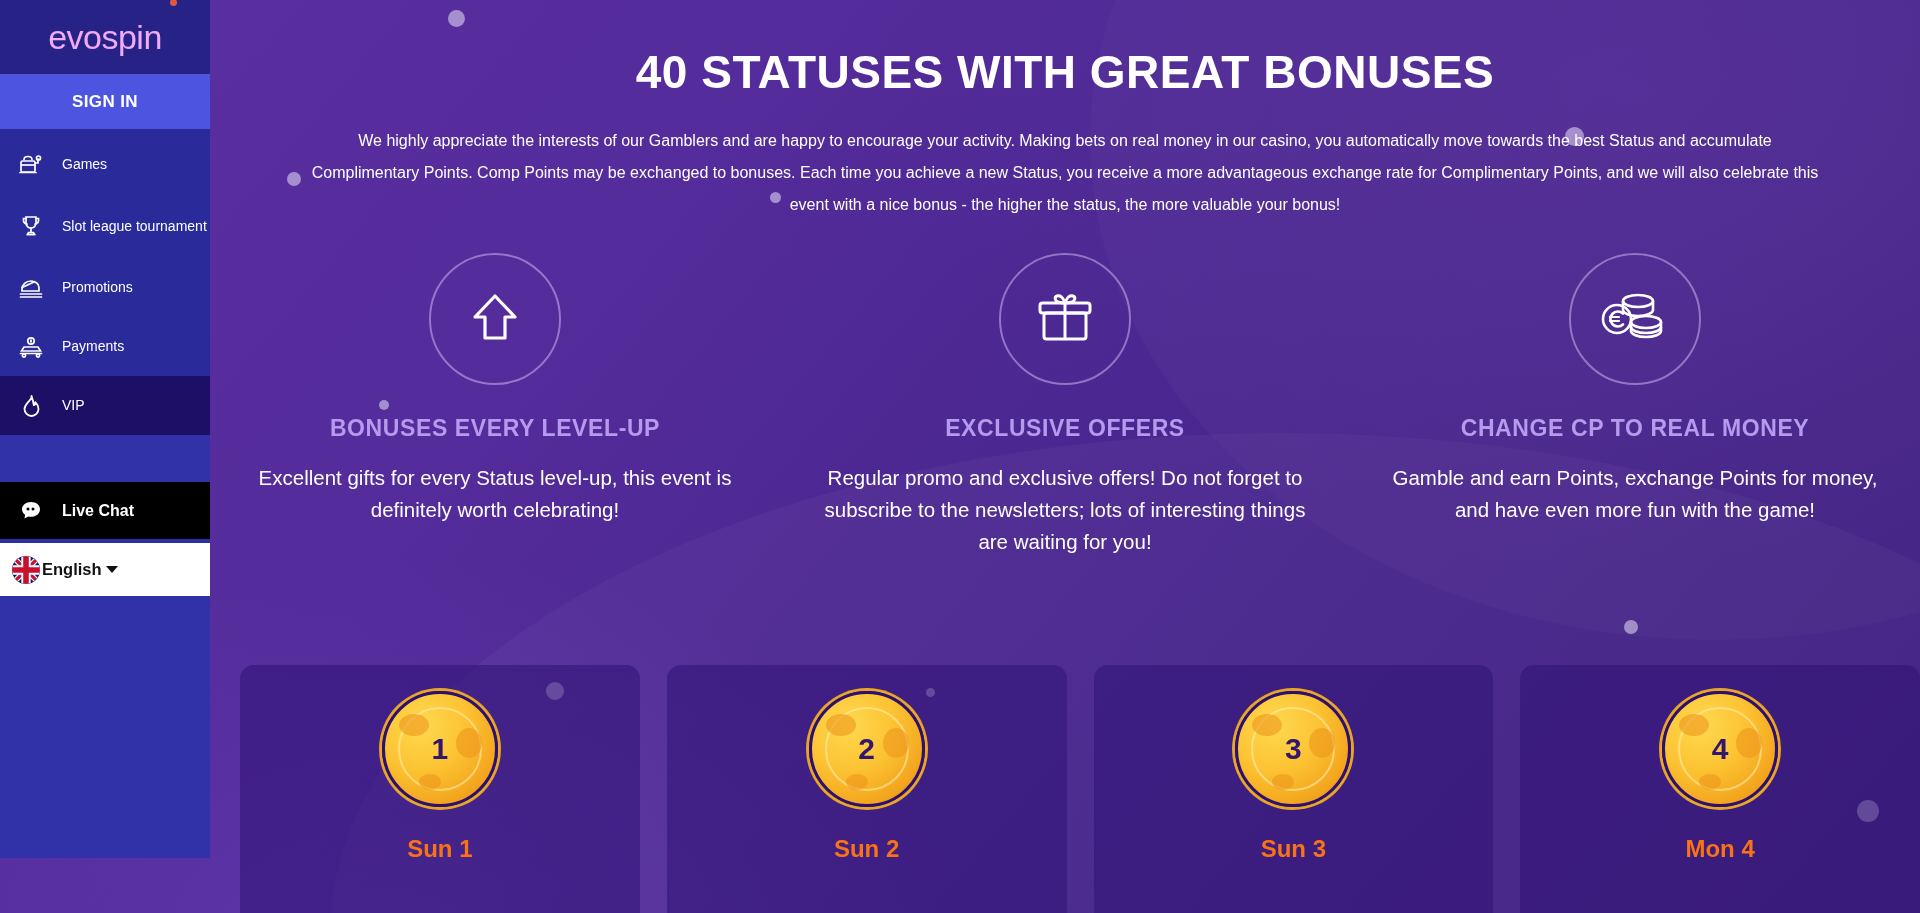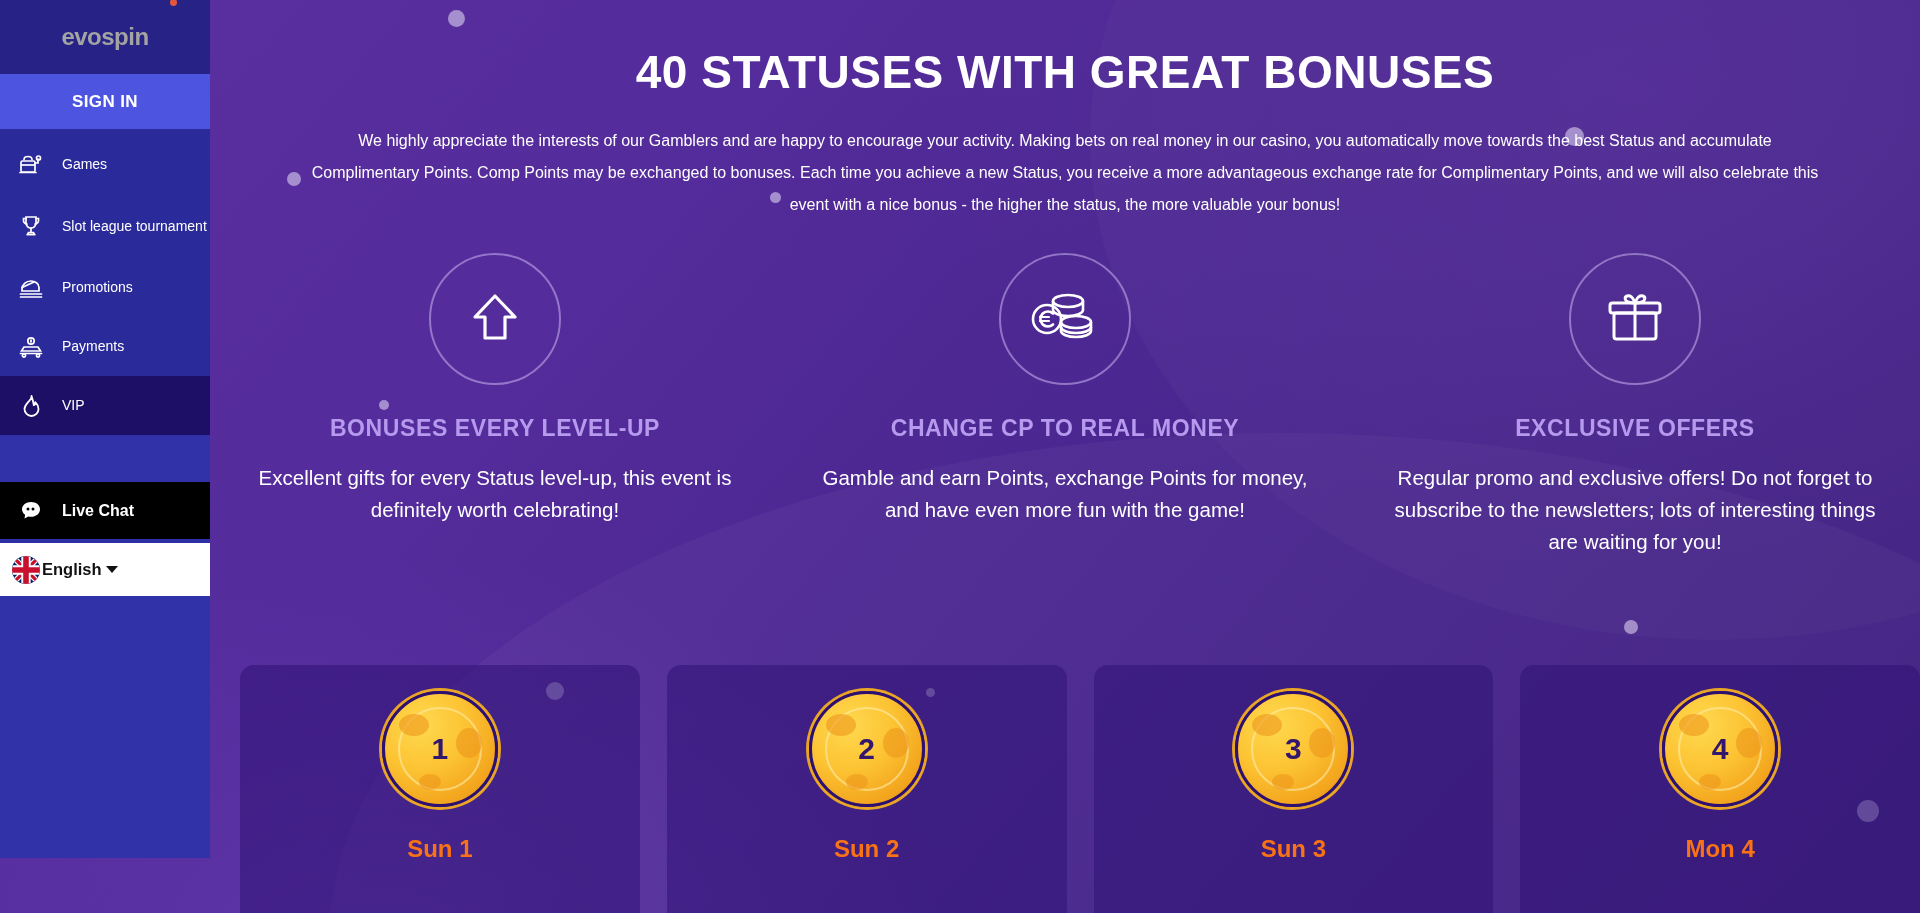--- a/index.html
+++ b/index.html
@@ -59,23 +59,23 @@
     z-index: 20;
   }
   .sb-logo {
     height: 74px;
     background: #272285;
     display: flex;
     align-items: center;
     justify-content: center;
   }
   .logo-text {
-    font-size: 24px;
-    font-weight: bold;
-    color: #a3a3a3;
+    font-size: 34px;
+    font-weight: normal;
+    color: #f0abfc;
     letter-spacing: -0.5px;
     position: relative;
   }
   .logo-dot {
     position: absolute;
     width: 7px; height: 7px;
     border-radius: 50%;
     background: #e4573e;
     right: 33px;
     top: -1px;
@@ -416,51 +416,51 @@
             </svg>
           </span>
         </div>
         <div class="f-title">BONUSES EVERY LEVEL-UP</div>
         <div class="f-desc">Excellent gifts for every Status level-up, this event is definitely worth celebrating!</div>
       </div>
 
       <div class="feature">
         <div class="f-circle">
           <span>
+            <svg width="68" height="64" viewBox="0 0 68 64" fill="none" stroke="#fff" stroke-width="3" stroke-linejoin="round">
+              <rect x="9" y="18" width="50" height="10" rx="2.5"></rect>
+              <rect x="13" y="28" width="42" height="26" rx="2.5"></rect>
+              <path d="M34 18v36"></path>
+              <path d="M34 18c-2-6-5-8-8-7s-2 5 1 6 7 1 7 1z" stroke-linecap="round"></path>
+              <path d="M34 18c2-6 5-8 8-7s2 5-1 6-7 1-7 1z" stroke-linecap="round"></path>
+            </svg>
+          </span>
+        </div>
+        <div class="f-title">EXCLUSIVE OFFERS</div>
+        <div class="f-desc">Regular promo and exclusive offers! Do not forget to subscribe to the newsletters; lots of interesting things are waiting for you!</div>
+      </div>
+
+      <div class="feature">
+        <div class="f-circle">
+          <span>
             <svg width="70" height="62" viewBox="0 0 70 62" fill="none" stroke="#fff" stroke-width="2.6">
               <ellipse cx="38" cy="15" rx="15" ry="6"></ellipse>
               <path d="M23 15v9c0 3.3 6.7 6 15 6s15-2.7 15-6v-9"></path>
               <ellipse cx="46" cy="36" rx="15" ry="6"></ellipse>
               <path d="M31 36v9c0 3.3 6.7 6 15 6s15-2.7 15-6v-9"></path>
               <path d="M31 41c0 3.3 6.7 6 15 6s15-2.7 15-6"></path>
               <circle cx="17" cy="33" r="14"></circle>
               <path d="M23 27.5a7.5 7.5 0 1 0 0 11" stroke-linecap="round"></path>
               <path d="M10 31h9M10 35h9" stroke-linecap="round" stroke-width="2.2"></path>
             </svg>
           </span>
         </div>
         <div class="f-title">CHANGE CP TO REAL MONEY</div>
         <div class="f-desc">Gamble and earn Points, exchange Points for money, and have even more fun with the game!</div>
       </div>
-
-      <div class="feature">
-        <div class="f-circle">
-          <span>
-            <svg width="68" height="64" viewBox="0 0 68 64" fill="none" stroke="#fff" stroke-width="3" stroke-linejoin="round">
-              <rect x="9" y="18" width="50" height="10" rx="2.5"></rect>
-              <rect x="13" y="28" width="42" height="26" rx="2.5"></rect>
-              <path d="M34 18v36"></path>
-              <path d="M34 18c-2-6-5-8-8-7s-2 5 1 6 7 1 7 1z" stroke-linecap="round"></path>
-              <path d="M34 18c2-6 5-8 8-7s2 5-1 6-7 1-7 1z" stroke-linecap="round"></path>
-            </svg>
-          </span>
-        </div>
-        <div class="f-title">EXCLUSIVE OFFERS</div>
-        <div class="f-desc">Regular promo and exclusive offers! Do not forget to subscribe to the newsletters; lots of interesting things are waiting for you!</div>
-      </div>
     </div>
 
     <div class="cards">
 
       <div class="card">
         <div class="coin">
           <span class="coin-splotch" style="width:30px;height:22px;left:14px;top:20px;"></span>
           <span class="coin-splotch" style="width:26px;height:30px;right:13px;top:34px;"></span>
           <span class="coin-splotch" style="width:22px;height:16px;left:34px;bottom:14px;"></span>
           <span class="coin-num">1</span>

